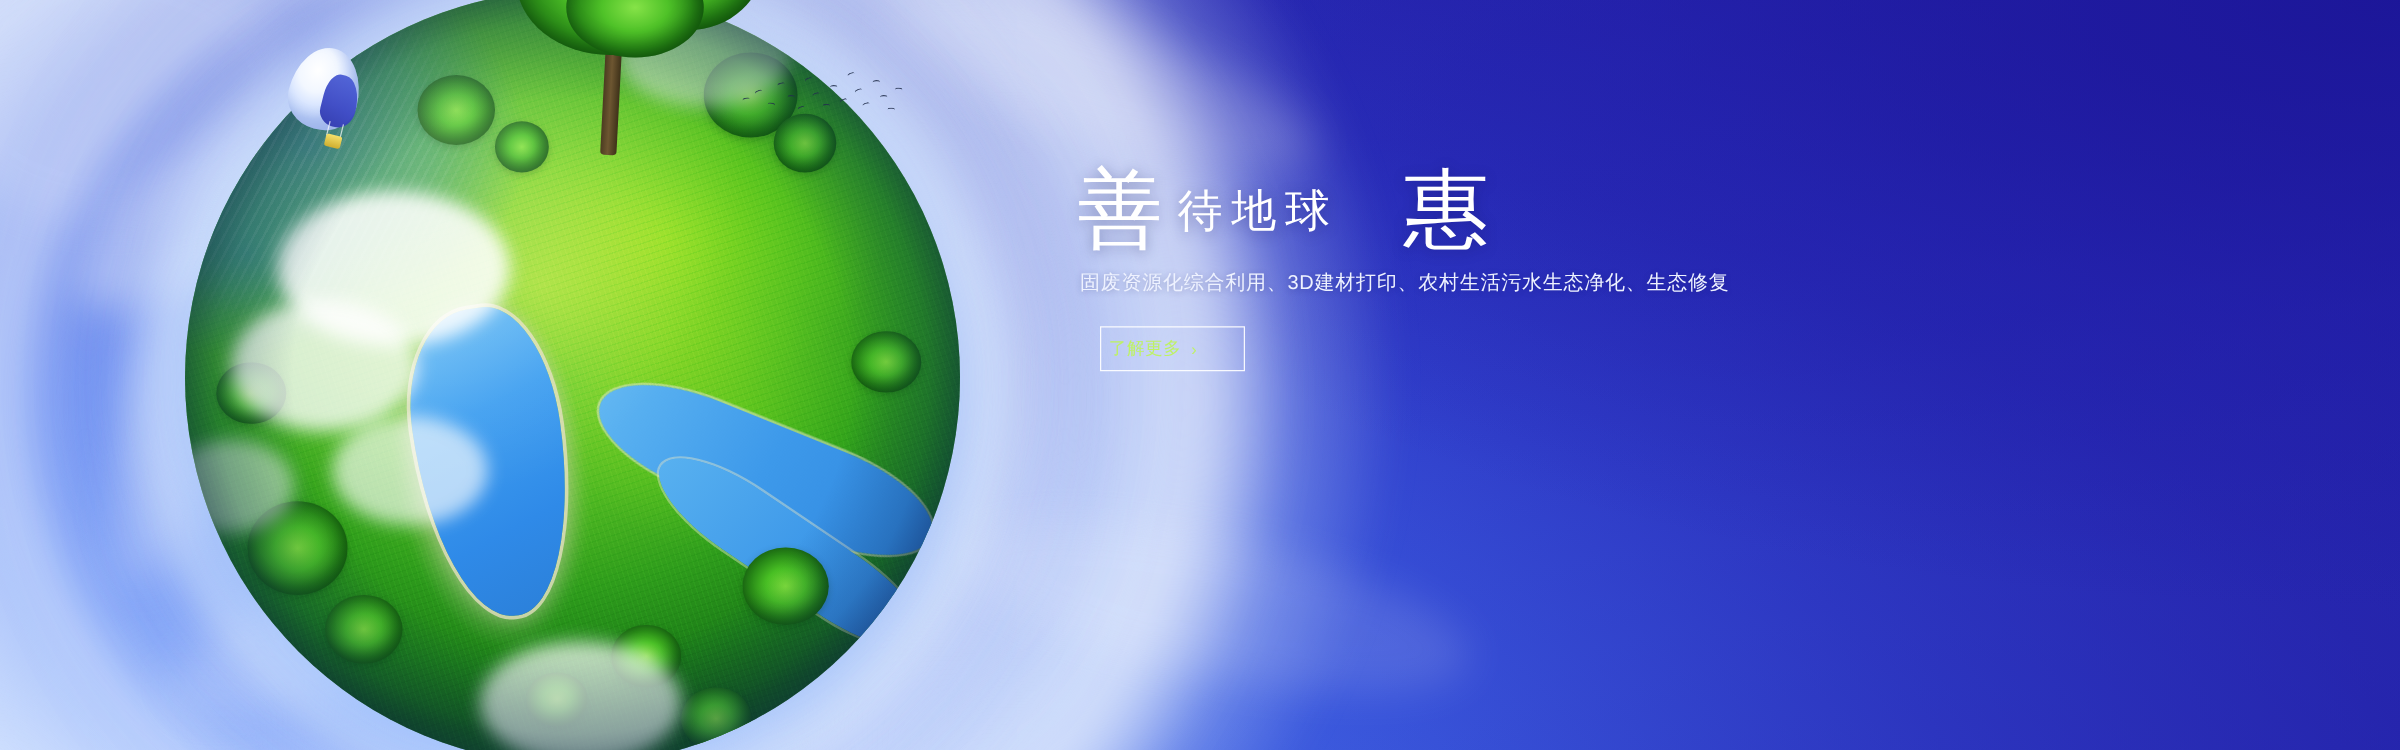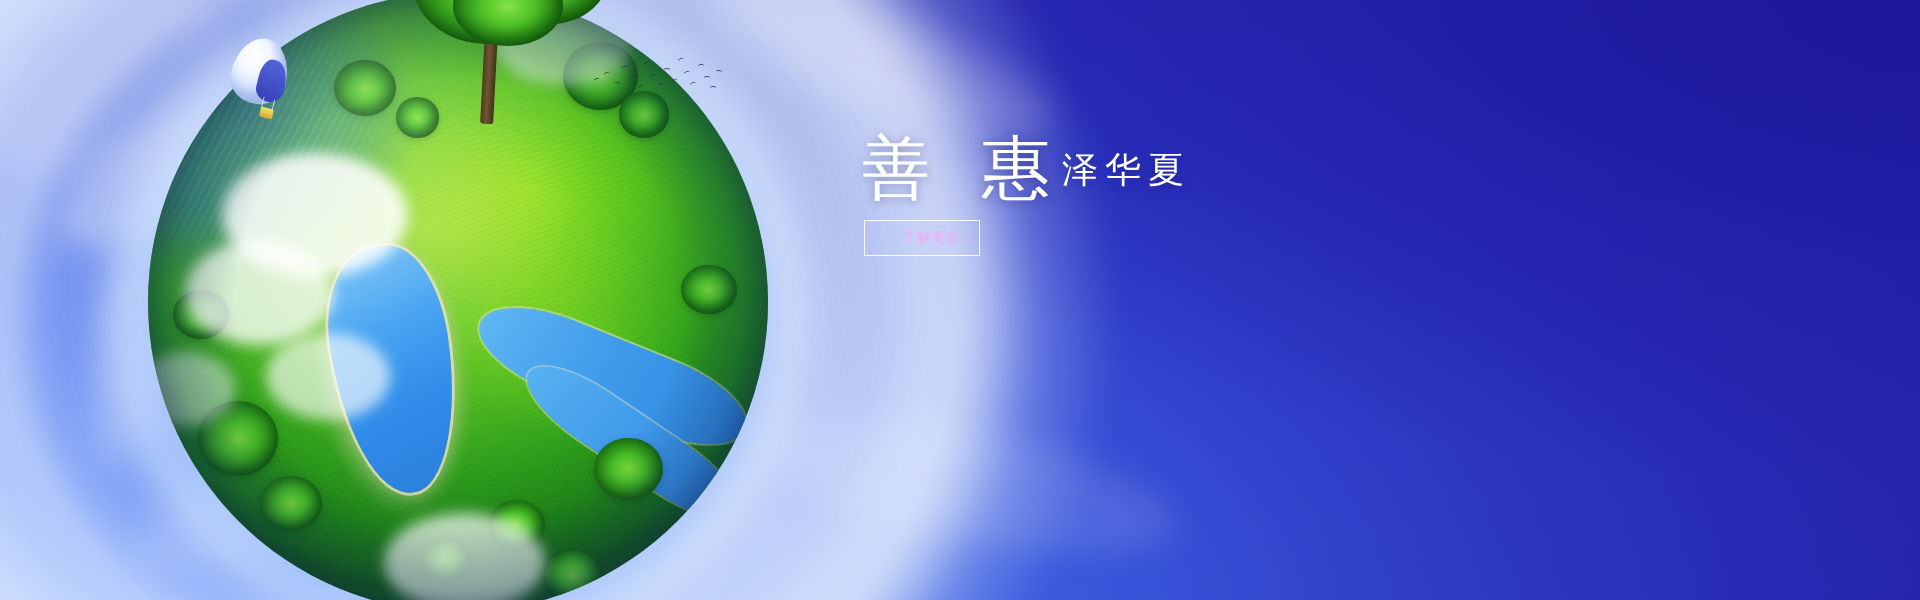--- a/index.html
+++ b/index.html
@@ -229,25 +229,25 @@
     white-space:nowrap;
   }
   #desc{
     margin:20px 0 0 2px;
     font-size:16px;letter-spacing:.6px;font-weight:400;
     color:#eef2ff;
     text-shadow:0 1px 5px rgba(20,20,90,.28);
     white-space:nowrap;
   }
   #cta{
-    margin-top:24px;margin-left:2px;
-    display:inline-flex;align-items:center;justify-content:flex-end;
+    margin-top:24px;margin-left:18px;
+    display:inline-flex;align-items:center;justify-content:flex-start;
     width:116px;height:36px;
     border:1px solid rgba(255,255,255,.92);
-    background:transparent;color:#f0abfc;
+    background:transparent;color:#bef264;
     font-size:14px;letter-spacing:.5px;
     cursor:pointer;
     font-family:"Liberation Sans","DejaVu Sans",sans-serif;
   }
   #cta .chev{margin-left:8px;font-size:13px;opacity:.95;}
 </style>
 </head>
 <body>
 
 <div id="banner">
@@ -335,26 +335,27 @@
       <i style="left: 106px; top: 12px; transform: rotate(-3deg);"></i>
       <i style="left: 112px; top: 24px; transform: rotate(-1deg);"></i>
       <i style="left: 118px; top: 34px; transform: rotate(1deg);"></i>
       <i style="left: 124px; top: 18px; transform: rotate(3deg);"></i>
     </div>
 
   <div id="copy">
 
     <div id="headline">
       <span class="h-big">善</span>
+      <span class="h-small">待地球</span>
       <span class="h-gap"></span>
       <span class="h-big">惠</span>
-      <span class="h-small">泽华夏</span>
     </div>
 
 
+    <div id="desc">固废资源化综合利用、3D建材打印、农村生活污水生态净化、生态修复</div>
 
     <button id="cta">
       <span>了解更多</span>
       <span class="chev">›</span>
     </button>
 
   </div>
 
 </div>
 

